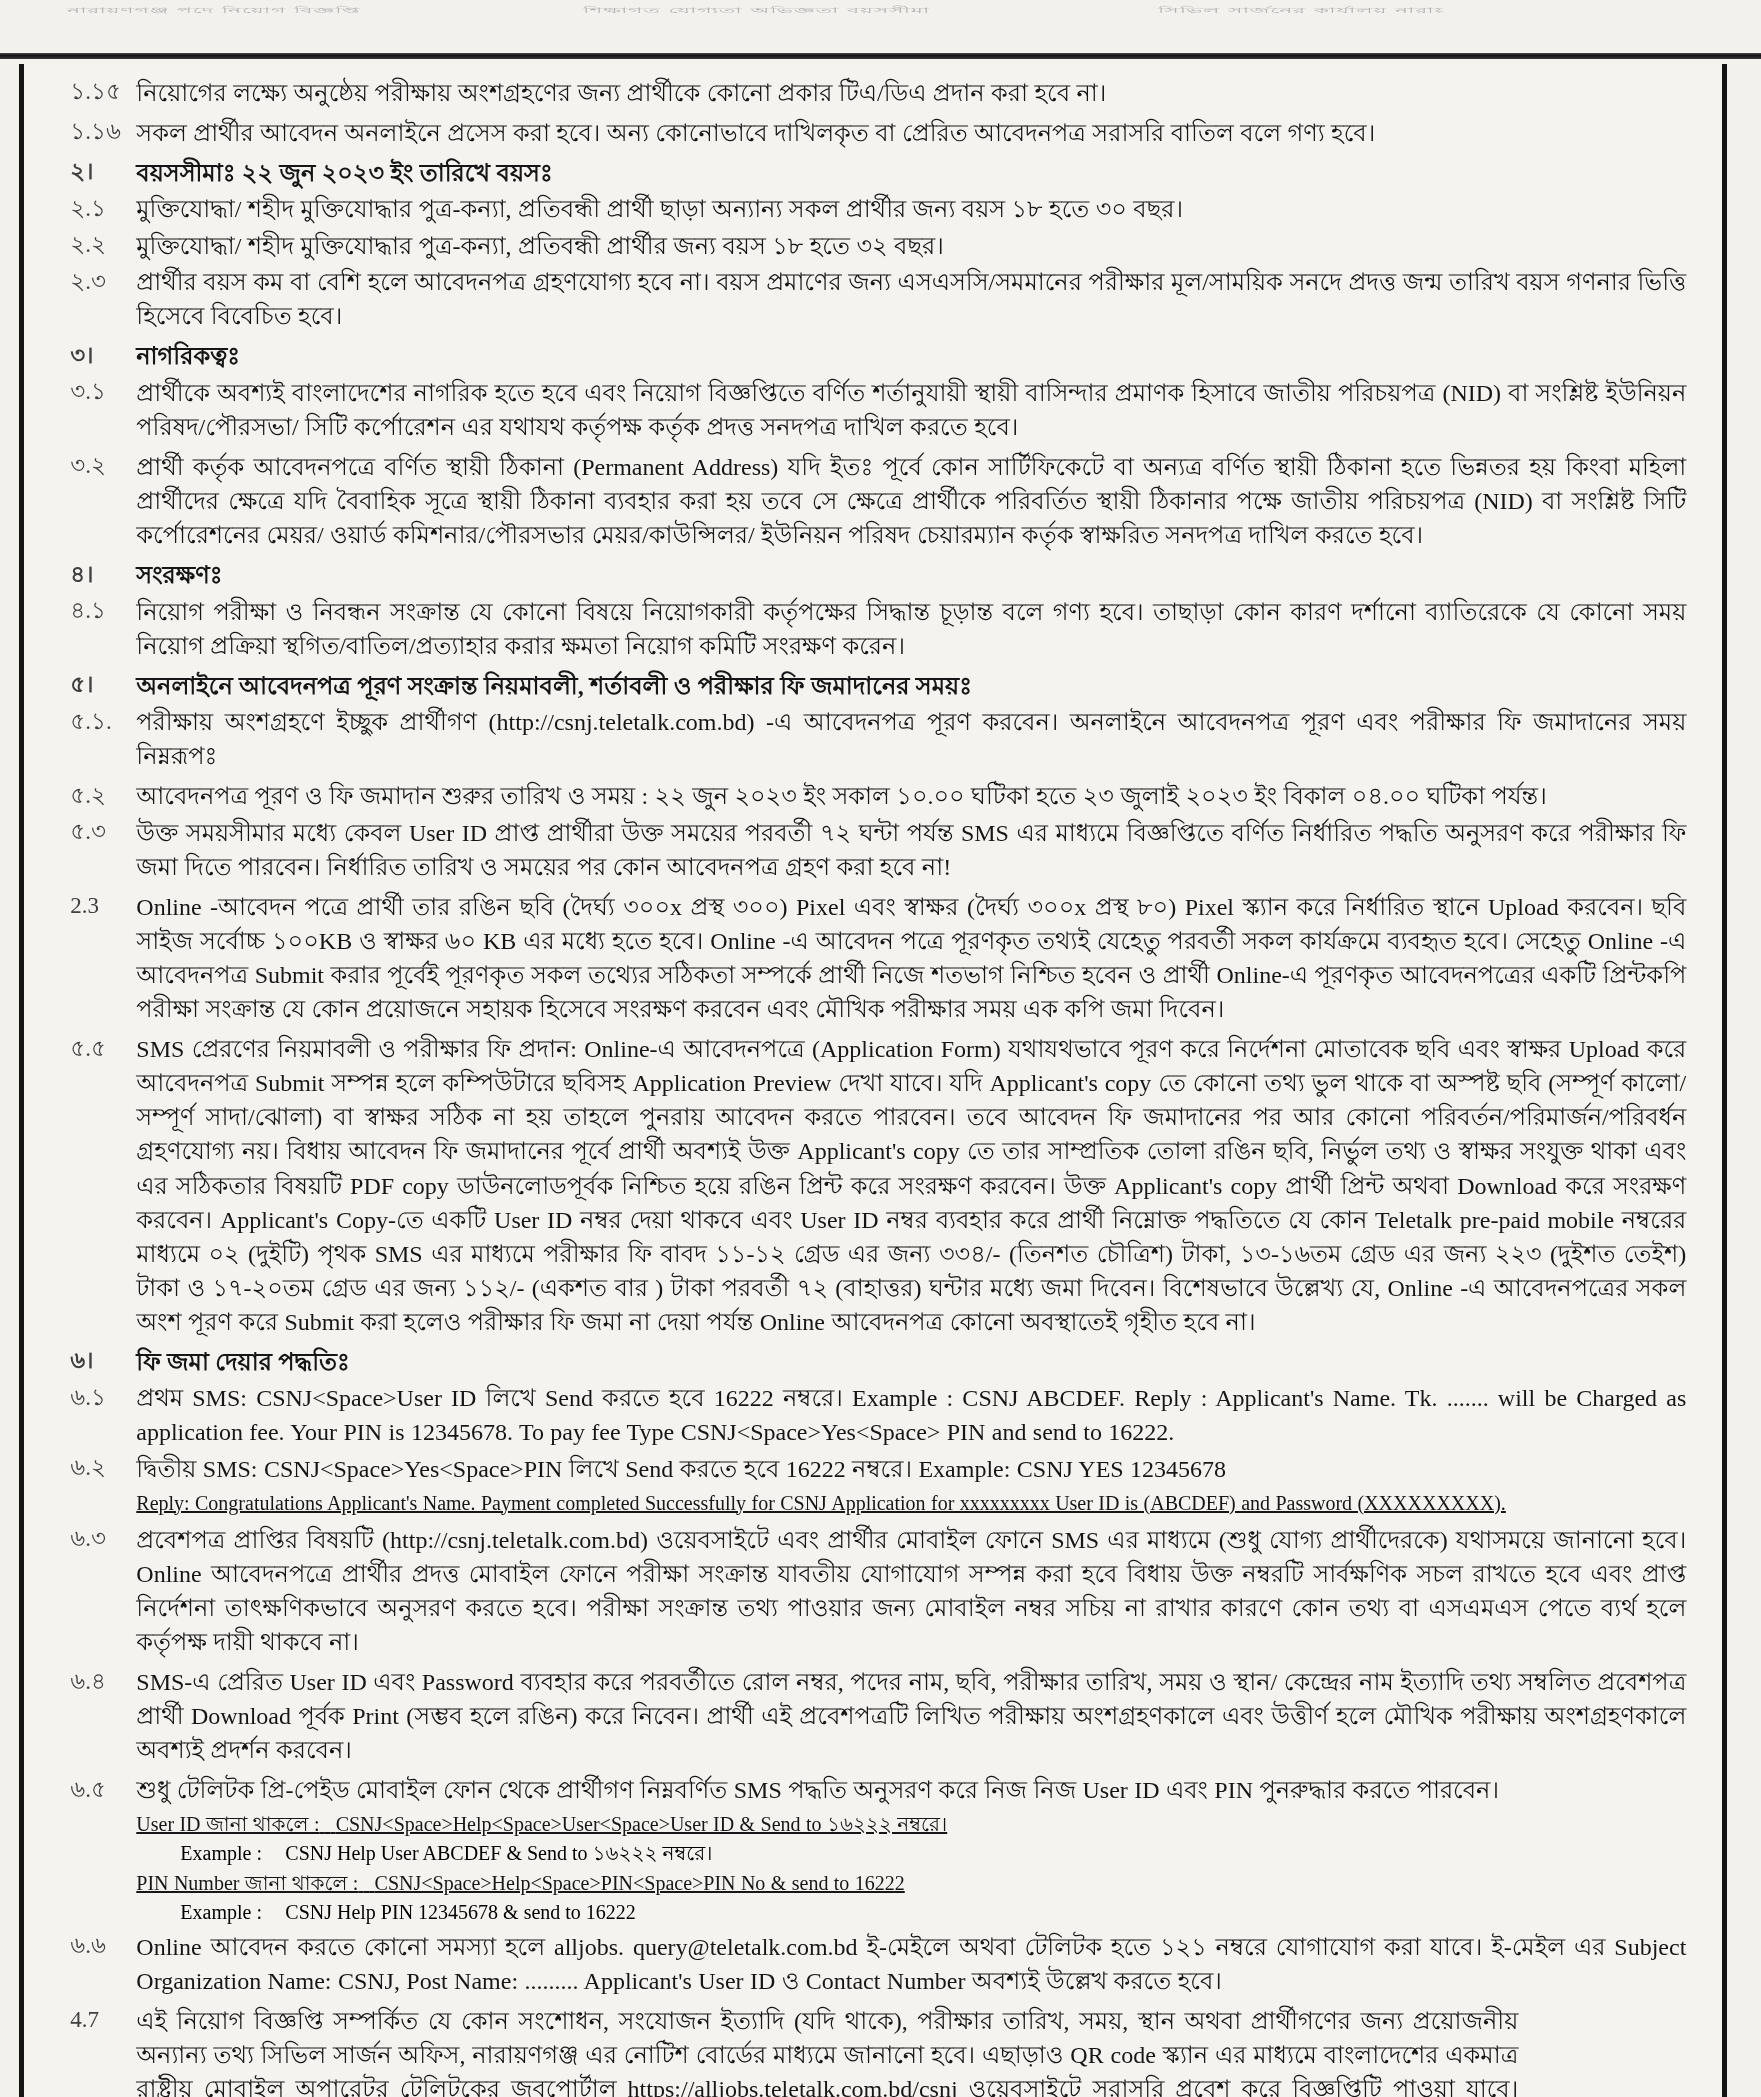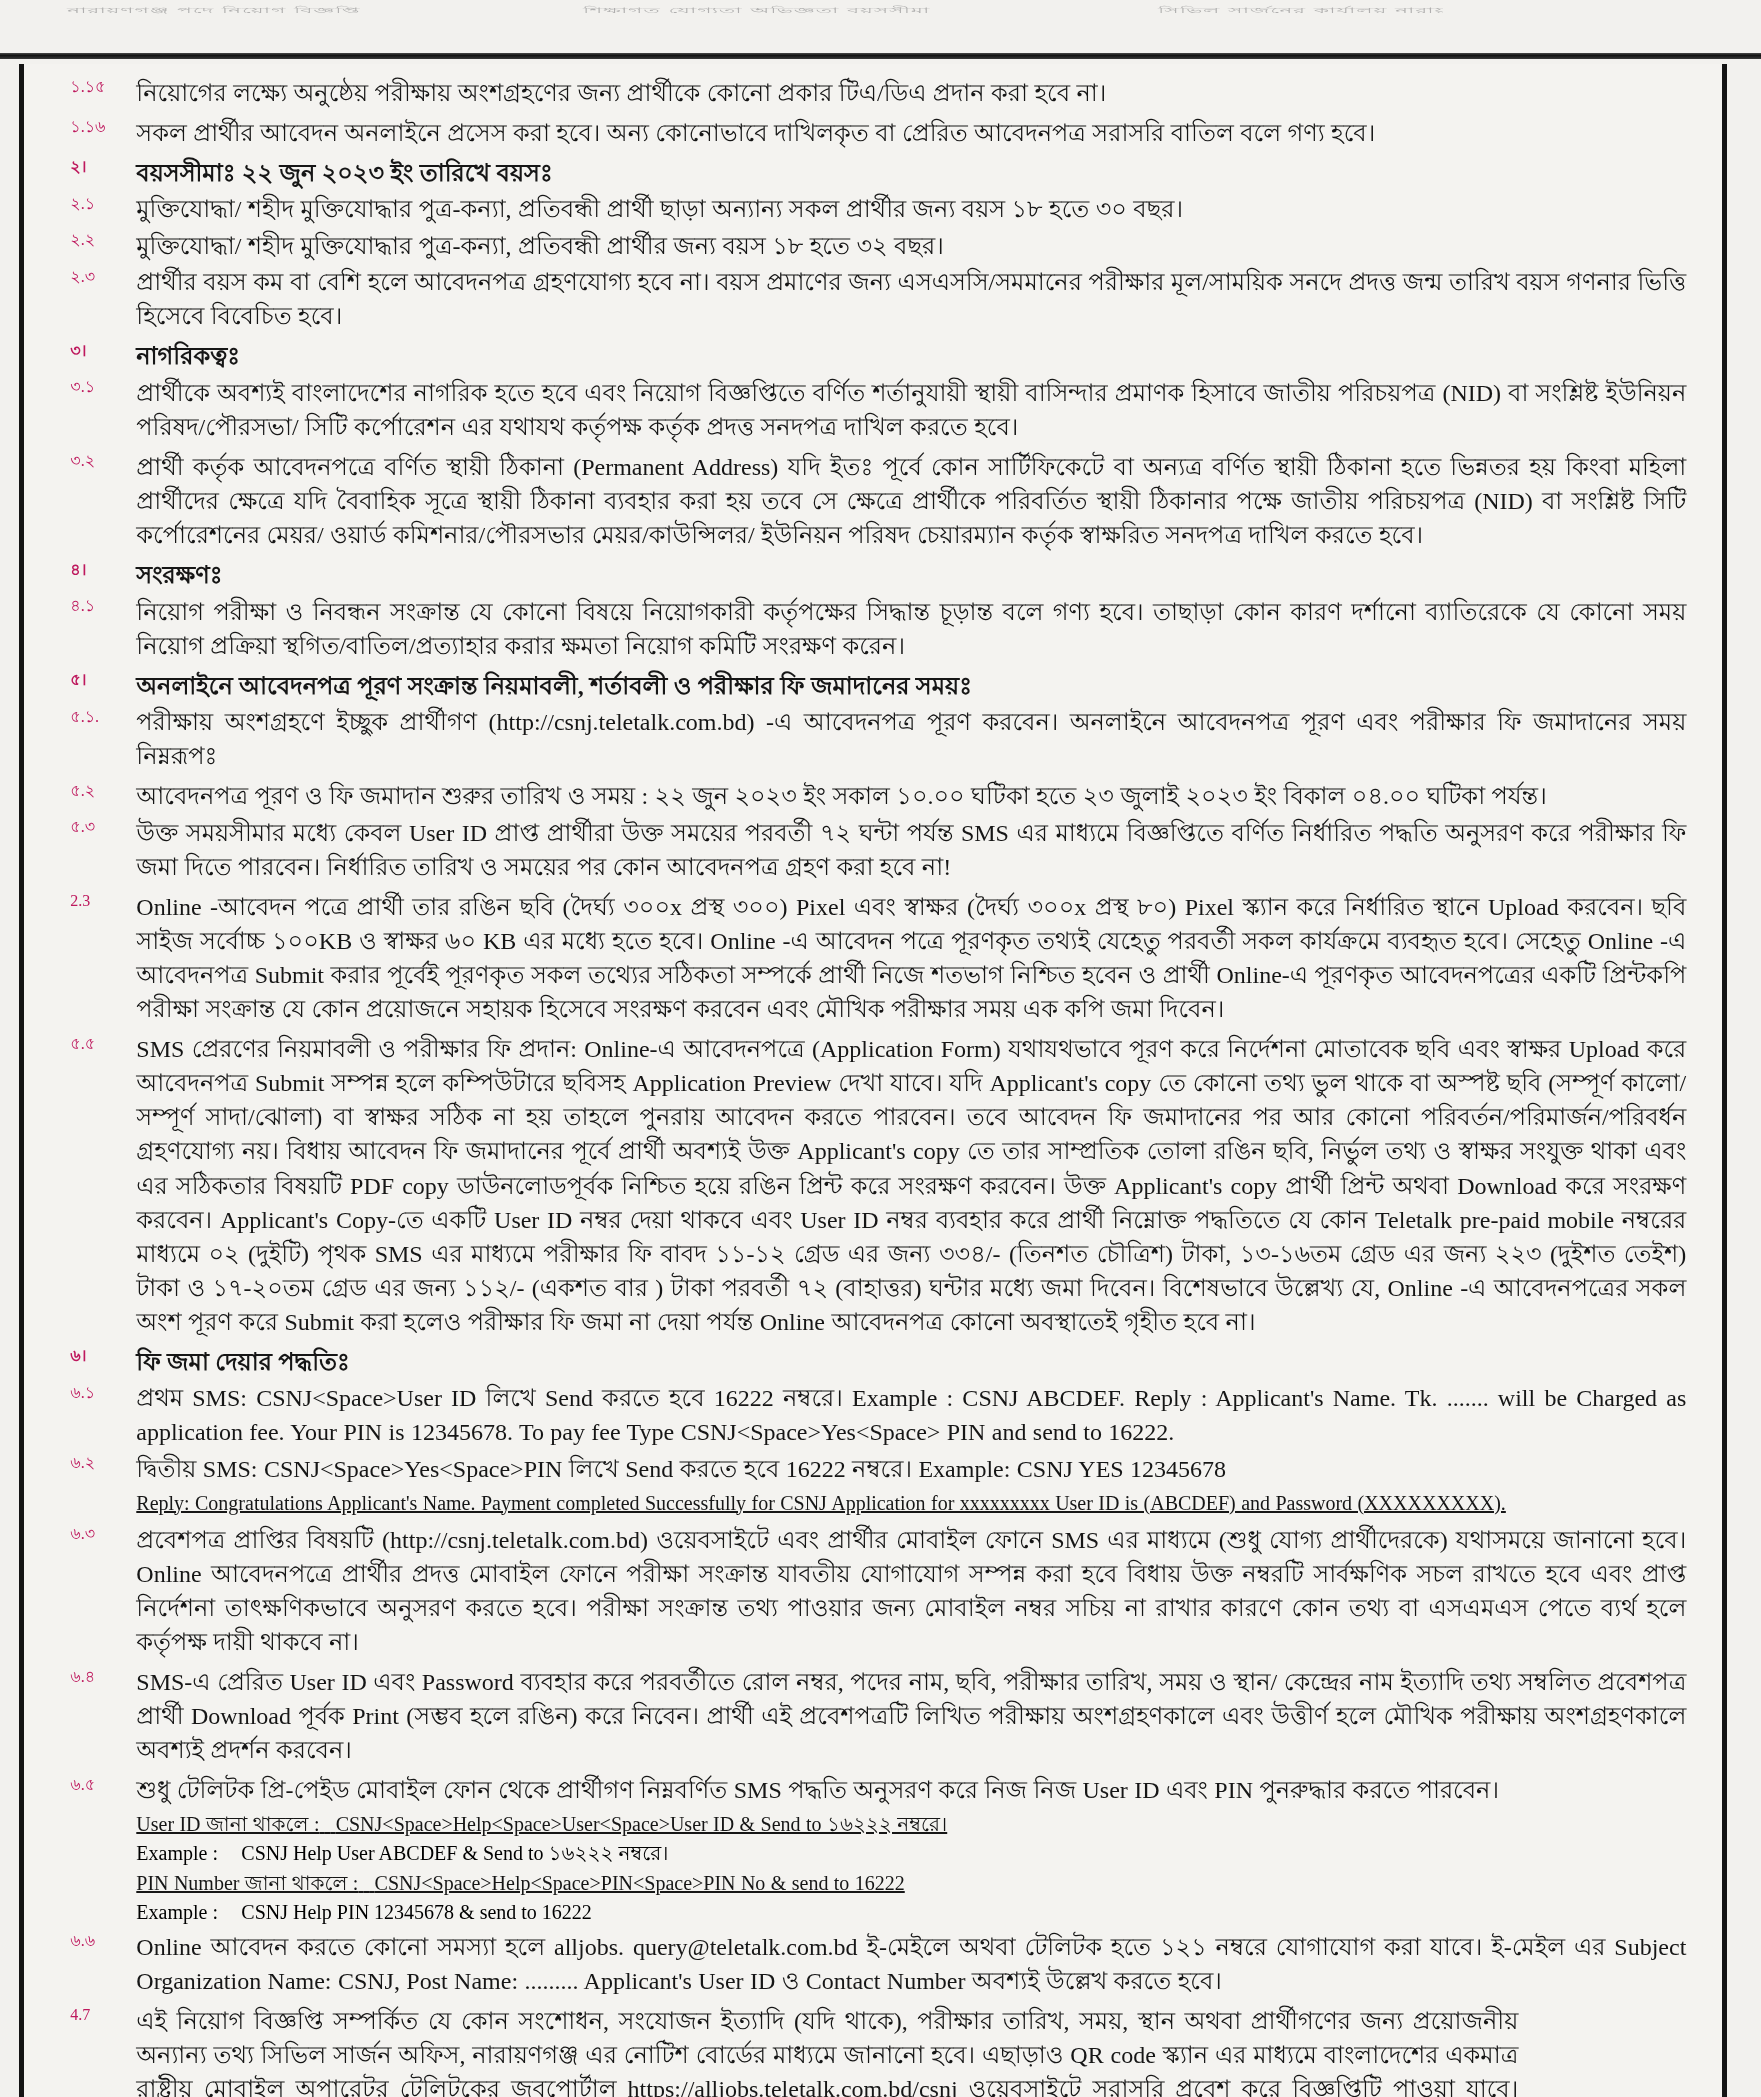--- a/index.html
+++ b/index.html
@@ -38,22 +38,22 @@
   }
   .inner{
     position:absolute;left:0;top:0;right:0;bottom:0;
     padding:11.7px 36px 0 46px;
     box-sizing:border-box;
   }
   
   .row{display:flex;align-items:flex-start;width:100%;}
   .num{
     flex:0 0 66px;
-    font-size:16px;line-height:1.42;
-    color:#be185d;
+    font-size:23px;line-height:1.42;
+    color:#404040;
     font-family:"Liberation Serif", serif;
     padding-top:0.4px;
     white-space:nowrap;
   }
   .txt{
     flex:1 1 auto;
     font-size:24px;line-height:1.42;
     color:#161616;
     text-align:justify;
     font-family:"Liberation Serif", serif;
@@ -61,21 +61,21 @@
   }
   .txt.nojust{text-align:left;}
   .head .num,.head .txt{font-weight:bold;}
   .head .txt{text-underline-offset:2.1px;}
   .r{margin-bottom:5.9px;}
   .rs{margin-bottom:2.5px;}
   .rtight{margin-bottom:0.8px;}
   .indent{padding-left:66px;}
   .indent .txt{font-size:20px;line-height:1.42;text-decoration:underline;}
   .ex-row{display:flex;align-items:flex-start;}
-  .ex-lab{flex:0 0 105px;font-size:20px;line-height:1.45;}
+  .ex-lab{flex:0 0 105px;font-size:20px;line-height:1.45;margin-left:44px;}
   .ex-val{flex:1 1 auto;font-size:20px;line-height:1.45;}
   .qr-flow{float:right;width:168px;height:159px;shape-outside:margin-box;}
 </style>
 </head>
 <body>
 
 <div class="page">
 
   <div class="top-strip">
     <span class="frag" style="left:67px;top:4.2px;">নারায়ণগঞ্জ পদে নিয়োগ বিজ্ঞপ্তি</span>

